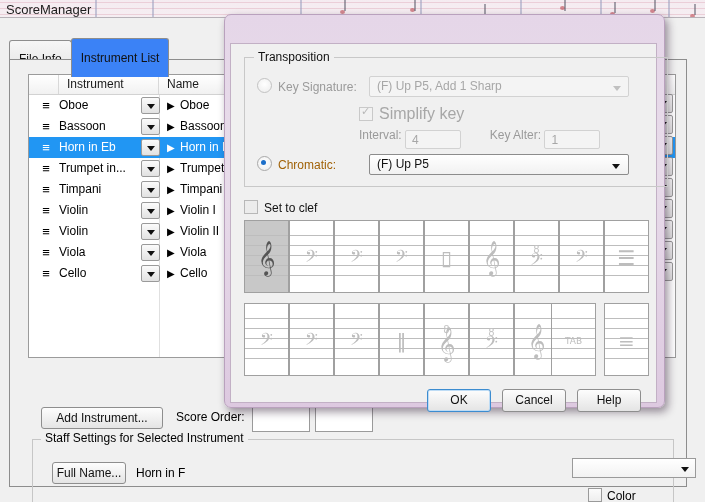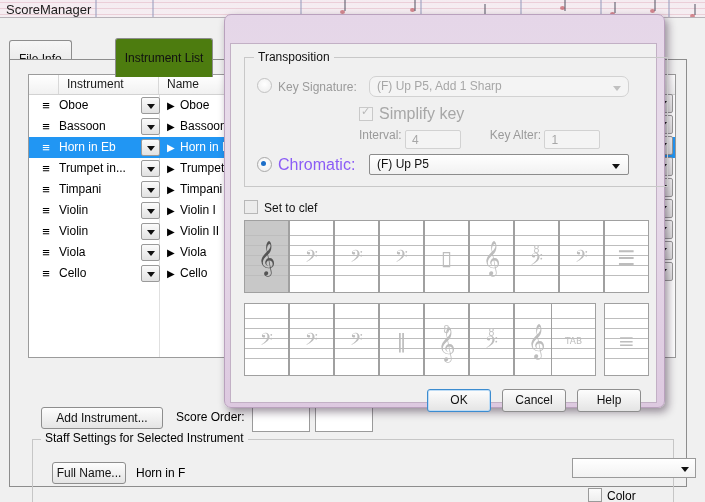--- a/index.html
+++ b/index.html
@@ -41,23 +41,22 @@
   
   #tabstrip{position:absolute;left:9px;top:20px;height:22px;}
   .tab{
     display:inline-block;height:20px;line-height:20px;padding:8px 9px;
     border:1px solid #8d8d8d;border-bottom:none;
     border-radius:3px 3px 0 0;font-size:12px;vertical-align:bottom;
     background:linear-gradient(180deg,#f6f6f6 0%,#e3e3e3 100%);
     color:#111;margin-right:-1px;position:relative;
   }
   .tab.active{
-    background:#4d7c0f;height:22px;line-height:22px;z-index:3;
+    background:#3b82f6;height:22px;line-height:22px;z-index:3;
     border-color:#8d8d8d;
-    margin-left:44px;
   }
   #tabpage{
     position:absolute;left:9px;top:41px;width:676px;height:426px;
     background:#f0f0f0;border:1px solid #8d8d8d;border-top:1px solid #8d8d8d;
   }
   #tabpage:before{
     content:"";position:absolute;left:0;top:-1px;width:84px;height:1px;background:#8d8d8d;
   }
   
   #inst-grid{
@@ -188,21 +187,21 @@
   }
   .radio.on:after{
     content:"";position:absolute;left:3px;top:3px;width:5px;height:5px;border-radius:50%;
     background:#1c6fc9;
   }
   .radio.off{border-color:#c2c2c2;}
   #row-keysig{position:absolute;left:12px;top:20px;width:375px;}
   #keysig-label{display:inline-block;width:96px;font-size:12px;color:#9a9a9a;}
   #keysig-combo{
     position:absolute;left:112px;top:-2px;width:260px;height:21px;box-sizing:border-box;
-    border:1px solid #d2d2d2;background:#f4f4f4;border-radius:7px;
+    border:1px solid #d2d2d2;background:#f4f4f4;border-radius:2px;
   }
   #keysig-combo span{display:block;padding:2px 0 0 7px;font-size:12px;color:#a7a7a7;}
   #keysig-combo i{
     position:absolute;right:7px;top:9px;width:0;height:0;
     border-left:4px solid transparent;border-right:4px solid transparent;border-top:5px solid #c0c0c0;
   }
   #row-simplify{position:absolute;left:114px;top:47px;font-size:16px;color:#a7a7a7;}
   #row-simplify .cbd{
     display:inline-block;width:12px;height:12px;border:1px solid #c9c9c9;background:#f2f2f2;
     vertical-align:-2px;margin-right:6px;position:relative;
@@ -210,21 +209,21 @@
   #row-simplify .cbd:after{
     content:"\2713";position:absolute;left:1px;top:-3px;font-size:11px;color:#b8b8b8;
   }
   #row-interval{position:absolute;left:114px;top:70px;font-size:12px;color:#9a9a9a;}
   .numbox{
     display:inline-block;width:56px;height:19px;line-height:19px;box-sizing:border-box;
     border:1px solid #d2d2d2;background:#f4f4f4;color:#a7a7a7;font-size:12px;
     padding-left:6px;vertical-align:-5px;border-radius:2px;
   }
   #row-chromatic{position:absolute;left:12px;top:98px;width:375px;}
-  #chromatic-label{display:inline-block;width:96px;font-size:16px;color:#8b5cf6;}
+  #chromatic-label{display:inline-block;width:96px;font-size:12px;color:#a16207;}
   #chromatic-combo{
     position:absolute;left:112px;top:-2px;width:260px;height:21px;box-sizing:border-box;
     border:1px solid #8c8c8c;background:linear-gradient(180deg,#ffffff 0%,#f1f1f1 100%);border-radius:2px;
   }
   #chromatic-combo span{display:block;padding:2px 0 0 7px;font-size:12px;color:#111;}
   #chromatic-combo i{
     position:absolute;right:8px;top:9px;width:0;height:0;
     border-left:4px solid transparent;border-right:4px solid transparent;border-top:5px solid #111;
   }
   #row-settoclef{position:absolute;left:13px;top:156px;font-size:12px;color:#111;}

